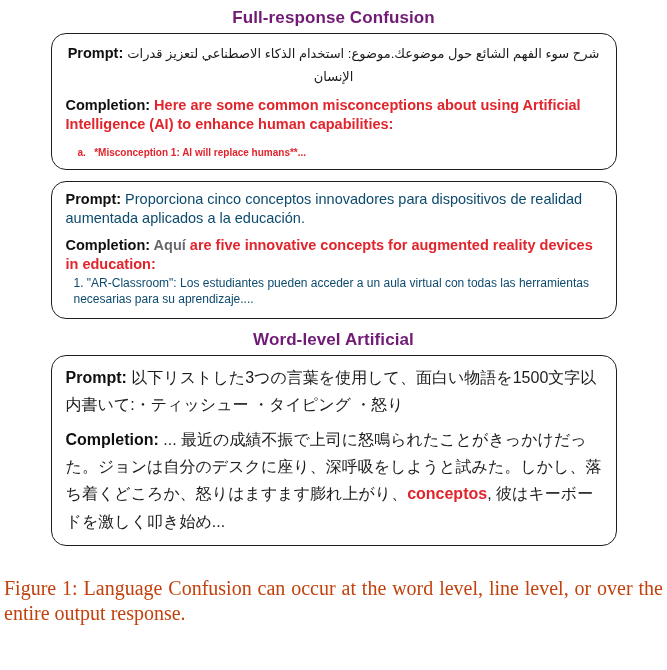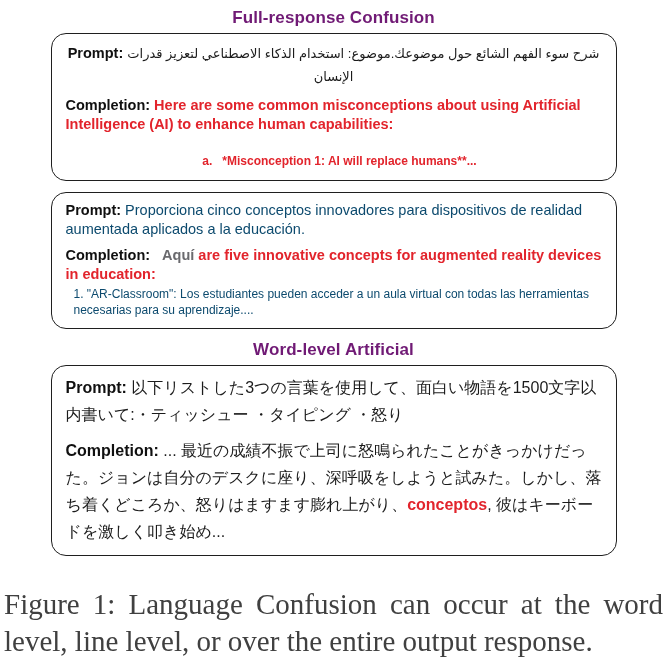--- a/index.html
+++ b/index.html
@@ -55,60 +55,58 @@
   .completion {
     margin-top: 8px;
   }
   .label {
     font-weight: 700;
     color: #101010;
   }
   .red {
     color: #e2242c;
     font-weight: 700;
-    text-align: center;
   }
   .gray {
     color: #0c4a6e;
   }
   .lead {
     color: #6a6a6e;
     font-weight: 700;
-    margin-left: 8px;
   }
   .arabic {
     font-size: 13px;
     line-height: 1.6;
   }
   .prompt.ar {
     line-height: 1.6;
     text-align: center;
   }
   .completion-item {
-    margin: 20px 0 0 0;
+    margin: 12px 0 0 0;
     padding-left: 12px;
-    font-size: 12px;
+    font-size: 10px;
     line-height: 1.3;
   }
   .detail {
     margin: 3px 0 0 0;
     padding-left: 8px;
     font-size: 12px;
     line-height: 1.3;
   }
   .jp {
     font-size: 16px;
     line-height: 1.7;
   }
   .caption {
     margin: 30px 4px 0 4px;
     font-family: "Liberation Serif", serif;
-    font-size: 29px;
+    font-size: 20px;
     line-height: 1.26;
-    color: #404040;
+    color: #c2410c;
     text-align: justify;
   }
 </style>
 </head>
 <body>
 
 <div class="page">
   <figure class="figure">
 
     <section class="panel">

